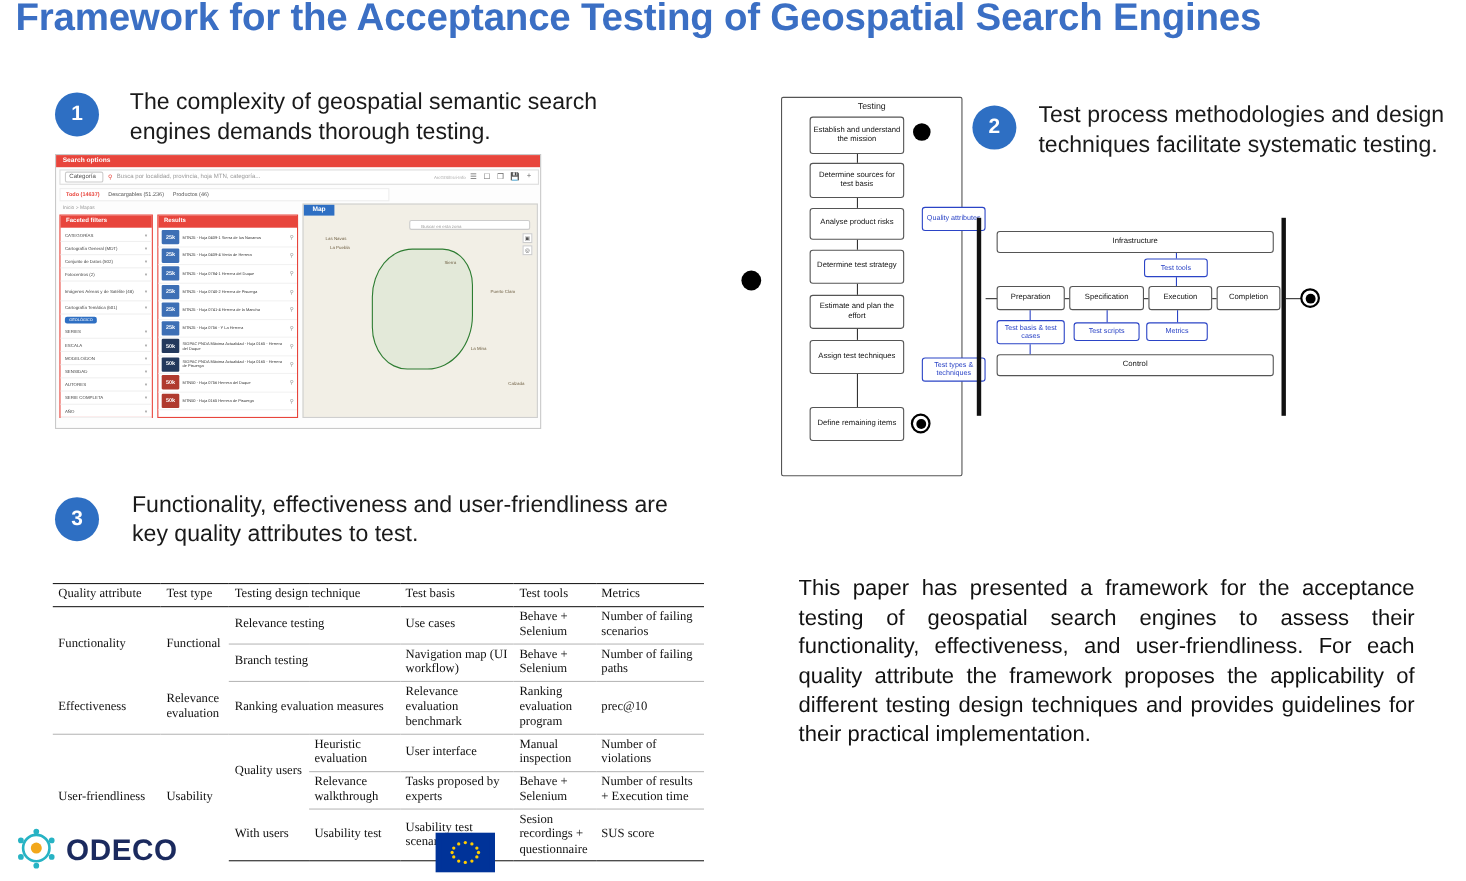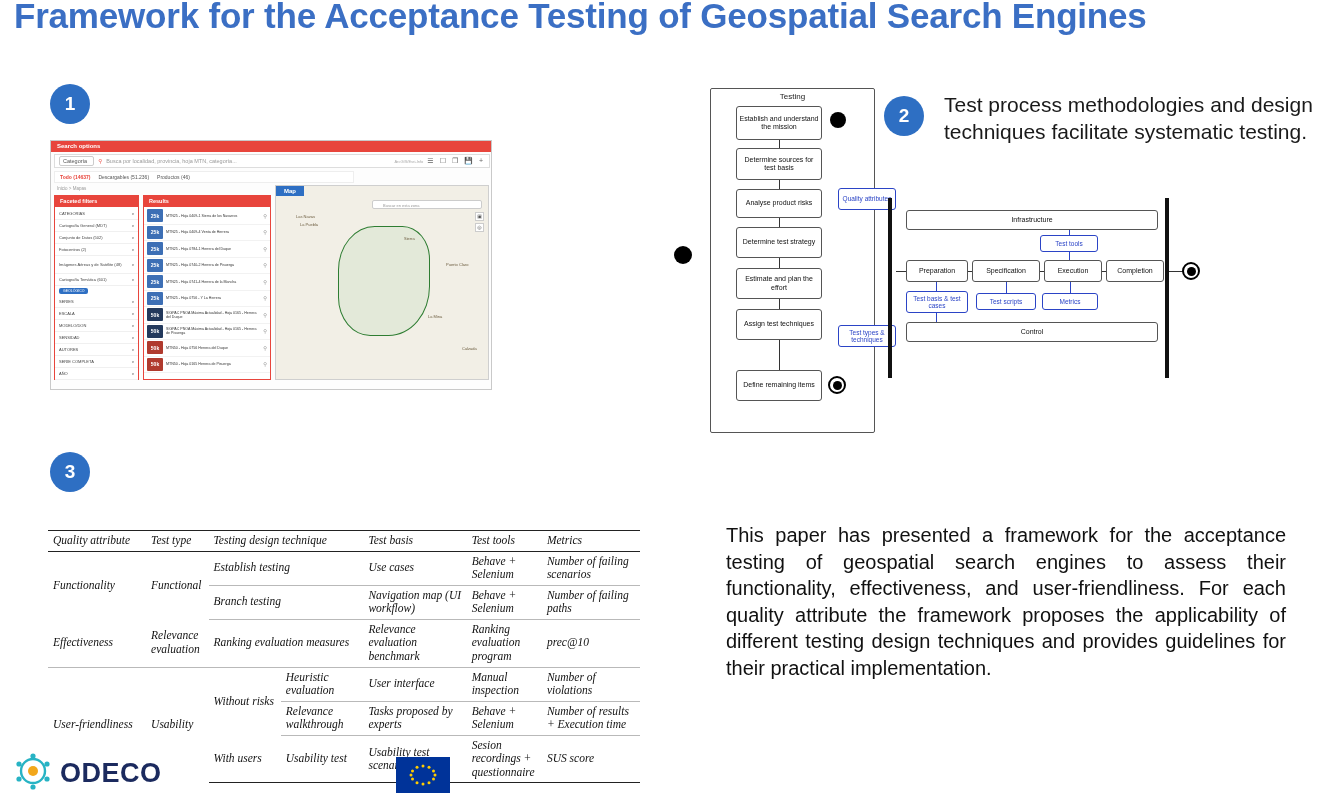--- a/index.html
+++ b/index.html
@@ -125,21 +125,21 @@
   }
   .concl-text {
     position:absolute; left:726px; top:522px; width:560px;
     font-size:20px; line-height:1.33; color:#111; text-align:justify;
   }
 
   
   .tbl-wrap { position:absolute; left:48px; top:530px; width:592px; }
   table.qa { border-collapse:collapse; width:592px;
              font-family:"Liberation Serif", serif; font-size:11.5px; color:#111;}
-  table.qa th, table.qa td { padding:3px 5px; vertical-align:middle; line-height:1.18;font-style:italic;}
+  table.qa th, table.qa td { padding:3px 5px; vertical-align:middle; line-height:1.18;}
   table.qa thead th { border-top:1.4px solid #222; border-bottom:1.1px solid #222;
                       text-align:left; font-weight:normal;}
   table.qa tbody td { border-bottom:0.6px solid #b9b9b9; }
   table.qa tbody tr.last td { border-bottom:1.4px solid #222; }
   table.qa td.nb { border-bottom:none; }
 
   
   .odeco { position:absolute; left:14px; top:752px; display:flex; align-items:center; gap:8px;}
   .odeco-name { font-size:27px; font-weight:bold; color:#1b2a5e; letter-spacing:0.5px;}
   .eu-flag { position:absolute; left:396px; top:757px; width:54px; height:36px;
@@ -148,20 +148,21 @@
              font-size:12.5px; color:#555; line-height:1.32;}
 </style>
 </head>
 <body>
 
 <div class="poster">
 
   <div class="title">Framework for the Acceptance Testing of Geospatial Search Engines</div>
 
   <div class="badge" style="left:50px; top:84px;">1</div>
+  <div class="bullet-text" style="left:118px; top:80px; width:470px;">The complexity of geospatial semantic search engines demands thorough testing.</div>
 
   <div class="shot">
     <div class="shot-bar">Search options</div>
 
     <div class="shot-search">
       <span class="cat">Categoría</span>
       <span class="mag">⚲</span>
       <span class="q">Busca por localidad, provincia, hoja MTN, categoría...</span>
       <span style="font-size:4px;color:#aaa;">ArcGIS/Esri-Info</span>
       <span class="shot-icons">
@@ -368,40 +369,41 @@
     <div class="dg-node dg-blue" style="left:332px; top:205px; width:56px; height:17px; font-size:6.5px;">Metrics</div>
     <div class="vline" style="left:359px; top:142px; height:5px; background:#2b44c6;"></div>
     <div class="vline" style="left:359px; top:164px; height:8px; background:#2b44c6;"></div>
     <div class="vline" style="left:226px; top:194px; height:9px; background:#2b44c6;"></div>
     <div class="vline" style="left:296px; top:194px; height:11px; background:#2b44c6;"></div>
     <div class="vline" style="left:360px; top:194px; height:11px; background:#2b44c6;"></div>
     <div class="vline" style="left:226px; top:225px; height:9px; background:#2b44c6;"></div>
   </div>
 
   <div class="badge" style="left:50px; top:452px;">3</div>
+  <div class="bullet-text" style="left:120px; top:446px; width:500px;">Functionality, effectiveness and user-friendliness are key quality attributes to test.</div>
 
   <div class="concl-text">This paper has presented a framework for the acceptance testing of geospatial search engines to assess their functionality, effectiveness, and user-friendliness. For each quality attribute the framework proposes the applicability of different testing design techniques and provides guidelines for their practical implementation.</div>
 
   <div class="tbl-wrap">
     <table class="qa">
       <thead>
         <tr>
           <th style="width:95px;">Quality attribute</th>
           <th style="width:60px;">Test type</th>
           <th style="width:150px;" colspan="2">Testing design technique</th>
           <th style="width:100px;">Test basis</th>
           <th style="width:62px;">Test tools</th>
           <th style="width:95px;">Metrics</th>
         </tr>
       </thead>
       <tbody>
         <tr>
           <td class="nb" rowspan="2">Functionality</td>
           <td class="nb" rowspan="2">Functional</td>
-          <td colspan="2">Establish testing</td>
+          <td colspan="2">Relevance testing</td>
           <td>Use cases</td>
           <td>Behave + Selenium</td>
           <td>Number of failing scenarios</td>
         </tr>
         <tr>
           <td colspan="2">Branch testing</td>
           <td>Navigation map (UI workflow)</td>
           <td>Behave + Selenium</td>
           <td>Number of failing paths</td>
         </tr>
@@ -409,21 +411,21 @@
           <td>Effectiveness</td>
           <td>Relevance evaluation</td>
           <td colspan="2">Ranking evaluation measures</td>
           <td>Relevance evaluation benchmark</td>
           <td>Ranking evaluation program</td>
           <td>prec@10</td>
         </tr>
         <tr>
           <td class="nb" rowspan="3">User-friendliness</td>
           <td class="nb" rowspan="3">Usability</td>
-          <td class="nb" rowspan="2" style="width:70px;">Without risks</td>
+          <td class="nb" rowspan="2" style="width:70px;">Quality users</td>
           <td style="width:80px;">Heuristic evaluation</td>
           <td>User interface</td>
           <td>Manual inspection</td>
           <td>Number of violations</td>
         </tr>
         <tr>
           <td>Relevance walkthrough</td>
           <td>Tasks proposed by experts</td>
           <td>Behave + Selenium</td>
           <td>Number of results + Execution time</td>

